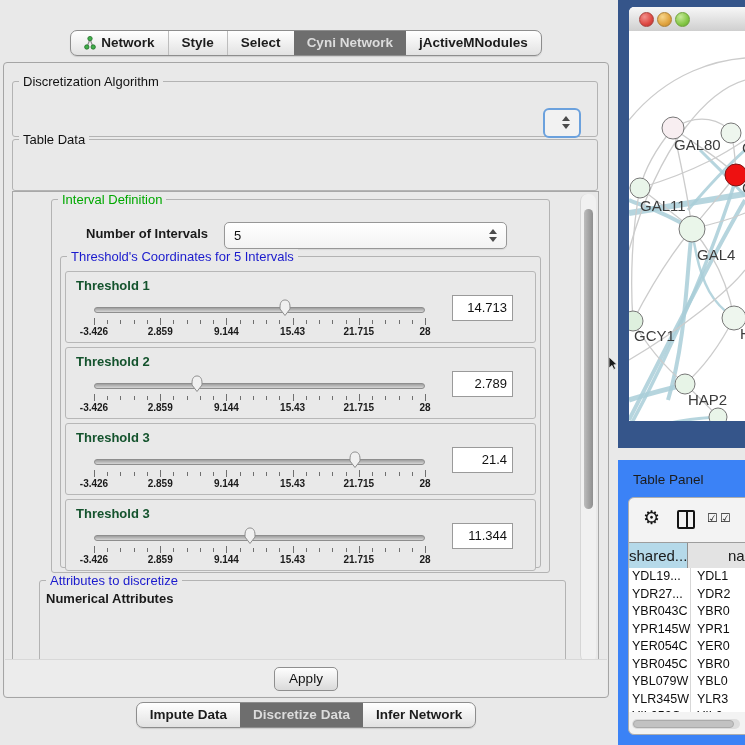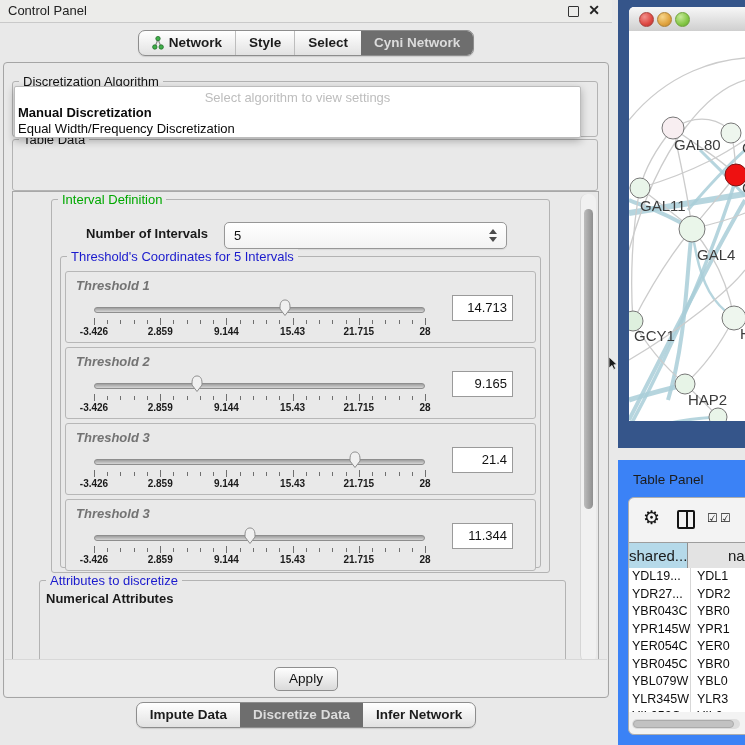--- a/index.html
+++ b/index.html
@@ -49,21 +49,21 @@
   #algo-popup .opt.bold{font-weight:bold;}
   
   #settings-panel{position:absolute;left:8px;right:9px;top:128px;height:472px;border:1px solid #a8a8a8;
                   background:#e9e9e9;overflow:hidden;}
   #settings-scrollbar{position:absolute;right:2px;top:2px;bottom:2px;width:15px;background:#f1f1f1;
                       border-left:1px solid #d6d6d6;border-radius:7px;}
   #settings-thumb{position:absolute;left:3px;top:15px;width:9px;height:300px;border-radius:5px;
                   background:linear-gradient(90deg,#bdbdbd,#8f8f8f);}
   
   .th-panel{position:relative;height:70px;margin:4px;border:1px solid #b7b7b7;border-radius:3px;background:#e9e9e9;}
-  .th-label{position:absolute;left:10px;top:6px;font-weight:bold;font-size:13px;color:#737373;font-style:italic;}
+  .th-label{position:absolute;left:10px;top:6px;font-weight:bold;font-size:13px;color:#14532d;}
   .slider-zone{position:absolute;left:28px;right:110px;top:26px;height:38px;}
   .track{position:absolute;left:0;right:0;top:9px;height:4px;border:1px solid #8e8e8e;border-radius:3px;
          background:linear-gradient(#9e9e9e,#d6d6d6);}
   .thumb{position:absolute;top:1px;width:14px;height:18px;margin-left:-7px;}
   .tickrow{position:absolute;left:0;right:0;top:20px;height:8px;}
   .tick{position:absolute;top:0;width:1px;background:#6f6f6f;}
   .tick.minor{height:4px;top:2px;}
   .tick.major{height:7px;}
   .labelrow{position:absolute;left:0;right:0;top:28px;height:11px;}
   .ticklabel{position:absolute;transform:translateX(-50%);font-size:10px;font-weight:bold;color:#1a1a1a;white-space:nowrap;}
@@ -109,25 +109,20 @@
   .tc2{padding-left:6px;overflow:hidden;white-space:nowrap;}
   #tp-hscroll{position:absolute;left:3px;right:10px;bottom:5px;height:10px;background:#dedede;border-radius:5px;}
   #tp-hthumb{position:absolute;left:1px;top:1px;bottom:1px;right:6px;background:#c2c2c2;border:1px solid #ababab;border-radius:5px;}
   
   #mouse-cursor{position:absolute;left:609px;top:357px;z-index:40;}
 </style>
 </head>
 <body>
 
 <div id="control-panel">
-  <div id="cp-titlebar">
-    <span id="cp-title">Control Panel</span>
-    <div id="float-btn"></div>
-    <div id="close-btn">✕</div>
-  </div>
 
   <div id="top-tab-row" class="seg-row">
       <div class="seg-group">
         <div class="seg">
           <svg width="12" height="14" viewBox="0 0 12 14">
             <line x1="6" y1="3" x2="3" y2="11" stroke="#8a8a8a" stroke-width="1.2"></line>
             <line x1="6" y1="3" x2="9" y2="11" stroke="#8a8a8a" stroke-width="1.2"></line>
             <circle cx="6" cy="2.6" r="2.2" fill="#3fae49" stroke="#23702b" stroke-width="0.8"></circle>
             <circle cx="2.8" cy="11" r="2.2" fill="#3fae49" stroke="#23702b" stroke-width="0.8"></circle>
             <circle cx="9.2" cy="11" r="2.2" fill="#3fae49" stroke="#23702b" stroke-width="0.8"></circle>
@@ -136,40 +131,38 @@
         </div>
         <div class="seg sep">
           <span>Style</span>
         </div>
         <div class="seg sep">
           <span>Select</span>
         </div>
         <div class="seg selected">
           <span>Cyni Network</span>
         </div>
+        <div class="seg">
+          <span>jActiveMNodules</span>
+        </div>
       </div>
     </div>
 
   <div id="outer-box">
 
     <div class="groupbox" style="left:8px;right:10px;top:18px;height:54px;">
       <span class="grouplabel">Discretization Algorithm</span>
       <div id="algo-combo-frag">
         <div class="spinner">
             <div class="up"></div>
             <div class="dn"></div>
           </div>
       </div>
     </div>
 
-    <div id="algo-popup">
-      <div class="hint">Select algorithm to view settings</div>
-      <div class="opt bold">Manual Discretization</div>
-      <div class="opt">Equal Width/Frequency Discretization</div>
-    </div>
 
     <div class="groupbox" style="left:8px;right:10px;top:76px;height:50px;">
       <span class="grouplabel">Table Data</span>
       <div class="combo" style="left:10px;right:10px;top:14px;margin-top:46px;">
         <span class="val">galFiltered.sif default node</span>
         <div class="spinner">
             <div class="up"></div>
             <div class="dn"></div>
           </div>
       </div>
@@ -274,21 +267,21 @@
                     <span class="ticklabel" style="left: 20%;">2.859</span>
                     <span class="ticklabel" style="left: 40%;">9.144</span>
                     <span class="ticklabel" style="left: 60%;">15.43</span>
                     <span class="ticklabel" style="left: 80%;">21.715</span>
                     <span class="ticklabel" style="left: 100%;">28</span>
                   </div>
                   <svg class="thumb" width="14" height="18" viewBox="0 0 14 18" style="left: 30.9998%;">
                     <path d="M2 8 C2 2.5 4.5 1 7 1 C9.5 1 12 2.5 12 8 L12 10 L7 16.5 L2 10 Z" fill="#f0f0f0" stroke="#8d8d8d" stroke-width="1"></path>
                   </svg>
                 </div>
-                <div class="th-value">9.165</div>
+                <div class="th-value">2.789</div>
               </div>
               <div class="th-panel">
                 <div class="th-label">Threshold 3</div>
                 <div class="slider-zone">
                   <div class="track"></div>
                   <div class="tickrow">
                     <div class="tick major" style="left: 0%;"></div>
                     <div class="tick minor" style="left: 4%;"></div>
                     <div class="tick minor" style="left: 8%;"></div>
                     <div class="tick minor" style="left: 12%;"></div>

